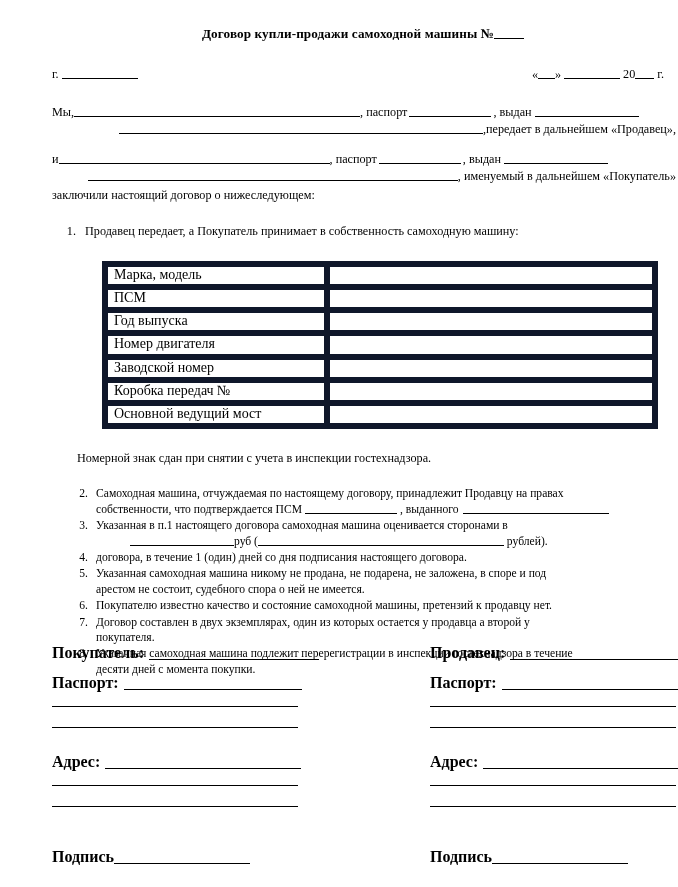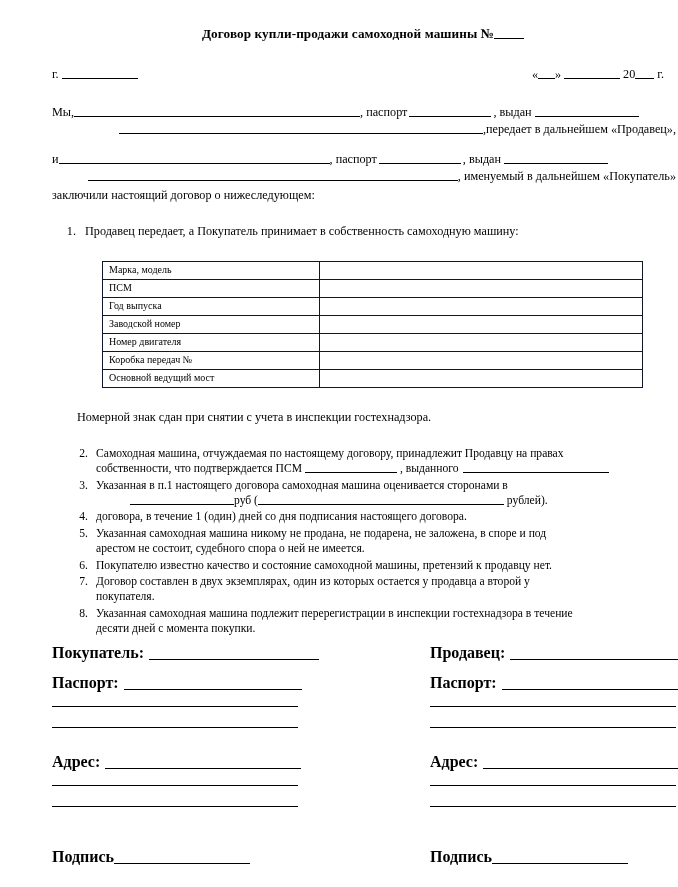--- a/index.html
+++ b/index.html
@@ -129,24 +129,24 @@
   }
 
   
   table.spec {
     border-collapse: collapse;
     margin: 22px 0 0 78px;
     width: 526px;
     table-layout: fixed;
   }
   table.spec td {
-    border: 1px solid #0f172a;
+    border: 6px solid #0f172a;
     height: 16px;
     padding: 0px 0 1px 6px;
-    font-size: 10px;
+    font-size: 14px;
     line-height: 1.15;
     vertical-align: middle;
   }
   table.spec td.label { width: 210px; }
   table.spec td.value { width: 316px; }
 
   .plate-note {
     margin: 22px 0 0 0;
     padding-left: 53px;
   }
@@ -267,25 +267,25 @@
       </tr>
       <tr>
         <td class="label">ПСМ</td>
         <td class="value"></td>
       </tr>
       <tr>
         <td class="label">Год выпуска</td>
         <td class="value"></td>
       </tr>
       <tr>
+        <td class="label">Номер двигателя</td>
+        <td class="value"></td>
+      </tr>
+      <tr>
         <td class="label">Заводской номер</td>
-        <td class="value"></td>
-      </tr>
-      <tr>
-        <td class="label">Номер двигателя</td>
         <td class="value"></td>
       </tr>
       <tr>
         <td class="label">Коробка передач №</td>
         <td class="value"></td>
       </tr>
       <tr>
         <td class="label">Основной ведущий мост</td>
         <td class="value"></td>
       </tr>

